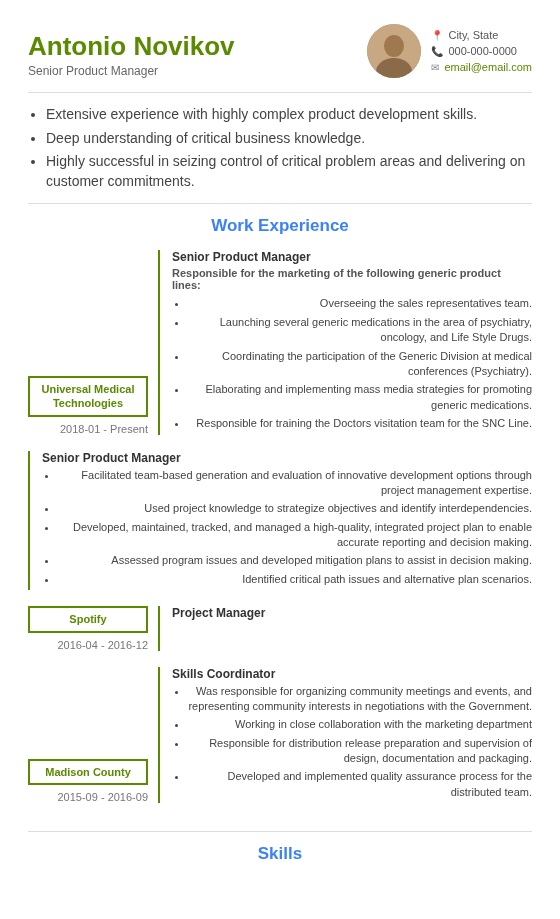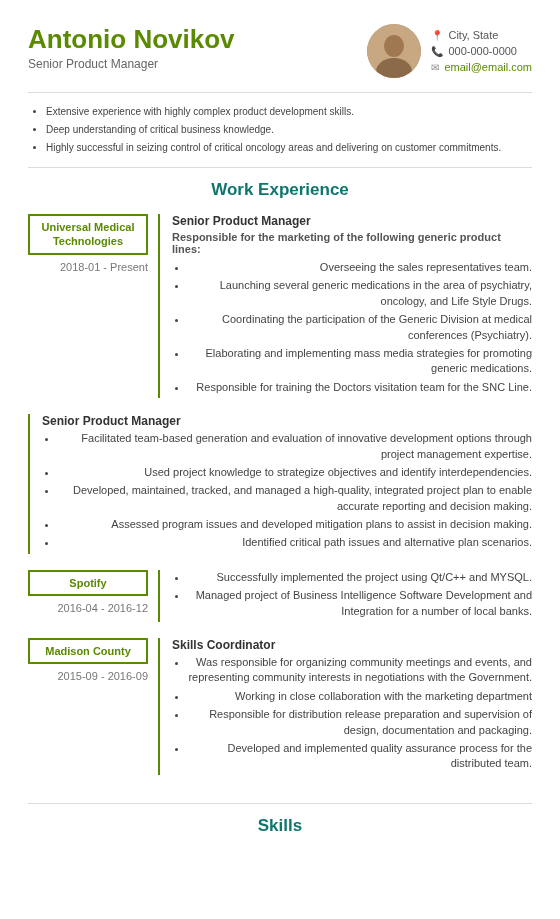--- a/index.html
+++ b/index.html
@@ -11,21 +11,21 @@
       color: #333;
       font-size: 12px;
     }
     .resume-container {
       width: 560px;
       padding: 24px 28px;
     }
     
     .header {
       display: flex;
-      align-items: flex-start;
+      align-items: flex-end;
       justify-content: space-between;
       margin-bottom: 14px;
     }
     .header-left {}
     .name {
       font-size: 26px;
       font-weight: bold;
       color: #5a8a00;
     }
     .title-role {
@@ -82,31 +82,31 @@
     }
     
     .summary {
       margin-bottom: 10px;
     }
     .summary ul {
       list-style: disc;
       padding-left: 18px;
     }
     .summary ul li {
-      font-size: 10px;
+      font-size: 14px;
       color: #444;
       margin-bottom: 4px;
       line-height: 1.4;
     }
     
     .section-title {
       text-align: center;
       font-size: 17px;
       font-weight: bold;
-      color: #0f766e;
+      color: #3b82f6;
       margin-bottom: 14px;
     }
     
     .work-section {
       margin-bottom: 10px;
     }
     .work-entries {
       display: flex;
       flex-direction: column;
       gap: 0;
@@ -116,20 +116,21 @@
       gap: 0;
       margin-bottom: 16px;
     }
     .work-left {
       width: 130px;
       flex-shrink: 0;
       padding-right: 10px;
       display: flex;
       flex-direction: column;
       align-items: flex-end;
+      justify-content: flex-end;
     }
     .company-badge {
       border: 2px solid #5a8a00;
       color: #5a8a00;
       font-weight: bold;
       font-size: 11px;
       text-align: center;
       padding: 4px 6px;
       width: 100%;
       margin-bottom: 6px;
@@ -210,21 +211,21 @@
       </div>
     </div>
   </div>
 
   <hr class="divider">
 
   <div class="summary">
     <ul>
       <li>Extensive experience with highly complex product development skills.</li>
       <li>Deep understanding of critical business knowledge.</li>
-      <li>Highly successful in seizing control of critical oncology areas and delivering on customer commitments.</li>
+      <li>Highly successful in seizing control of critical problem areas and delivering on customer commitments.</li>
     </ul>
   </div>
 
   <hr class="divider">
 
   <div class="work-section">
     <div class="section-title">Work Experience</div>
     <div class="work-entries">
 
       <div class="work-entry">
@@ -257,24 +258,21 @@
           </ul>
         </div>
       </div>
 
       <div class="work-entry">
         <div class="work-left">
           <div class="company-badge">Spotify</div>
           <div class="work-dates">2016-04 - 2016-12</div>
         </div>
         <div class="work-right">
-          <ul class="job-bullets">
-            <li>Successfully implemented the project using Qt/C++ and MYSQL.</li>
-            <li>Managed project of Business Intelligence Software Development and Integration for a number of local banks.</li>
-          </ul>
+          <div class="job-title">Project Manager</div>
         </div>
       </div>
 
       <div class="work-entry">
         <div class="work-left">
           <div class="company-badge">Madison County</div>
           <div class="work-dates">2015-09 - 2016-09</div>
         </div>
         <div class="work-right">
           <div class="job-title">Skills Coordinator</div>

